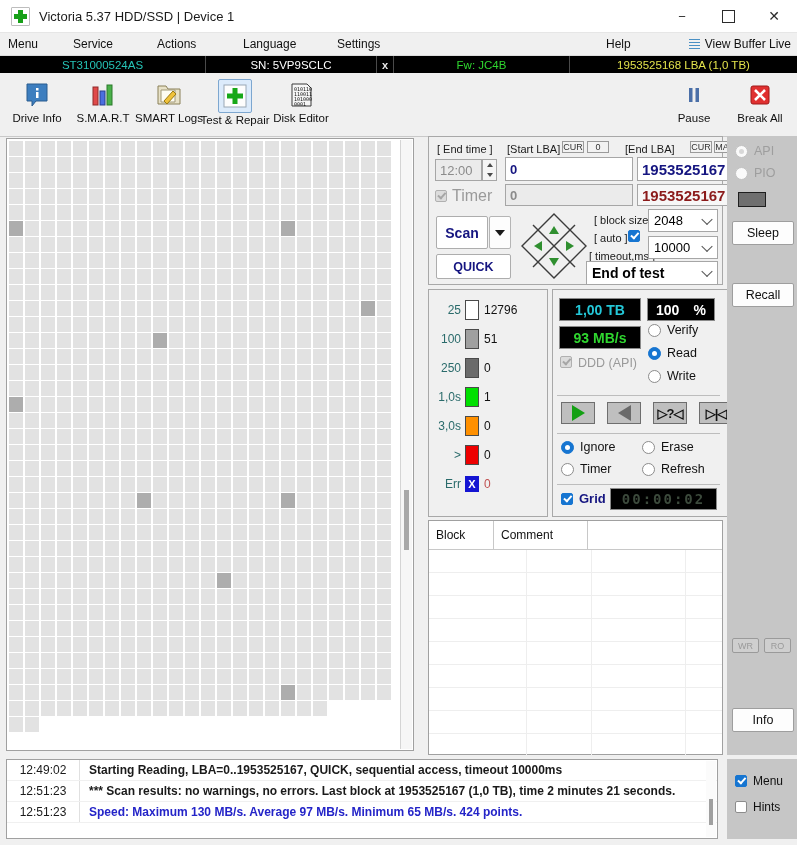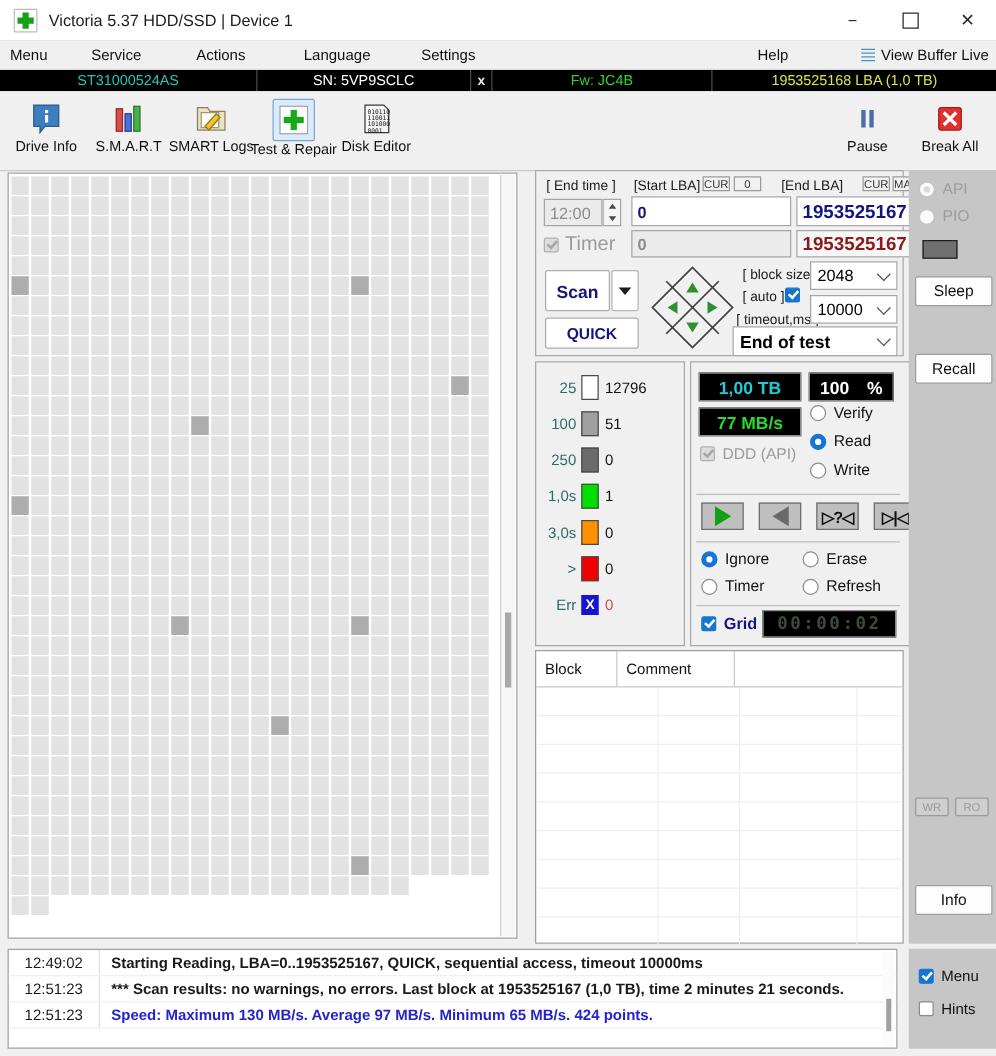--- a/index.html
+++ b/index.html
@@ -1286,23 +1286,23 @@
       </div>
 
       <div class="rgroup" style="left:124px;top:153px;width:184px;height:228px;">
 
         <div class="led cyan" style="position:absolute;left:6px;top:8px;width:82px;height:23px;">1,00 TB</div>
         <div class="led white led-pct" style="position:absolute;left:94px;top:8px;width:68px;height:23px;">
           <span>100</span>
           <span>%</span>
         </div>
 
-        <div class="led green" style="position:absolute;left:6px;top:36px;width:82px;height:23px;">77 MB/s</div>
-
-        <div style="position:absolute;left:7px;top:66px;display:flex;align-items:center;gap:6px;">
+        <div class="led green" style="position:absolute;left:6px;top:36px;width:82px;height:23px;">93 MB/s</div>
+
+        <div style="position:absolute;left:7px;top:66px;display:flex;gap:6px;">
           <span class="chk dis" style="background:#dcdcdc;"></span>
           <span style="font-size:12.5px;color:#9a9a9a;">DDD (API)</span>
         </div>
 
         <div style="position:absolute;left:95px;top:33px;display:flex;align-items:center;gap:6px;">
           <span class="rad"></span>
           <span style="font-size:12.5px;color:#111;">Verify</span>
         </div>
         <div style="position:absolute;left:95px;top:56px;display:flex;align-items:center;gap:6px;">
           <span class="rad on"></span>

